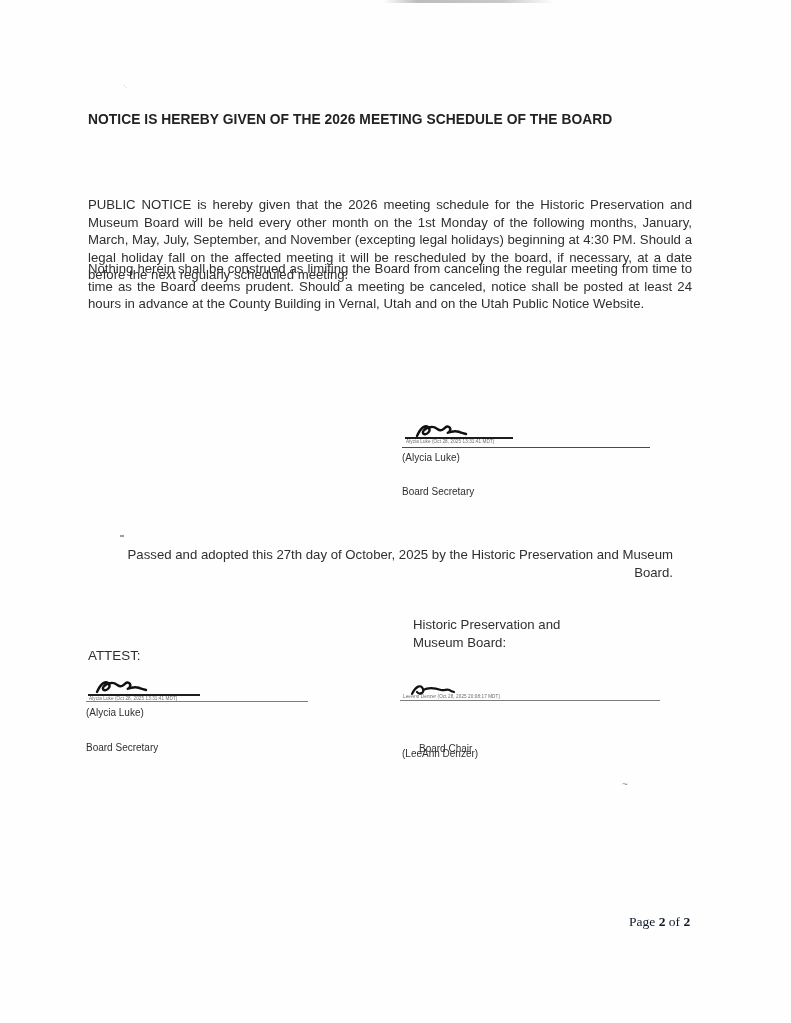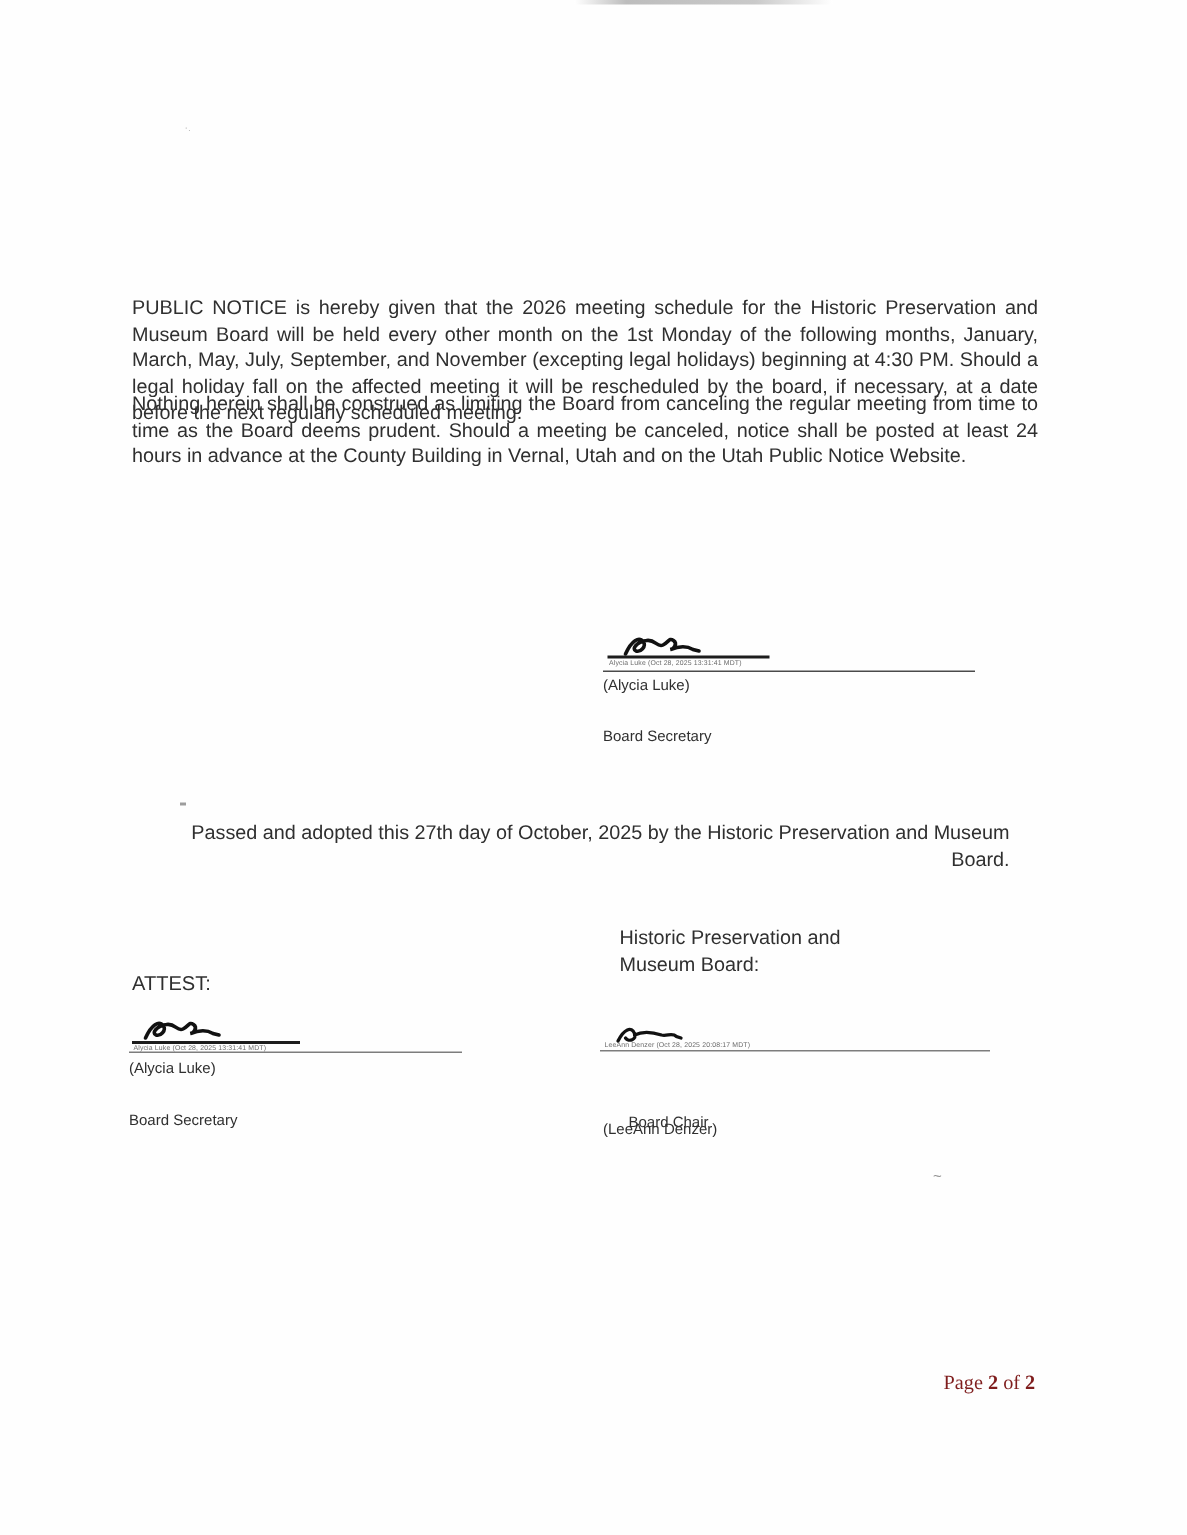--- a/index.html
+++ b/index.html
@@ -52,21 +52,21 @@
   .sig-rule {
     position: absolute; height: 1.4px; background: #4a4a4a;
   }
   .sig-rule.light { background: #7d7d7d; height: 1.2px; }
   .sig-name { position: absolute; font-size: 10px; line-height: 16px; white-space: nowrap; }
   .sig-title { position: absolute; font-size: 10px; line-height: 16px; white-space: nowrap; margin-top: 18px; }
 
   .footer {
     left: 629px; top: 914px;
     font-family: "Liberation Serif", serif;
-    font-size: 13.5px; color: #7f1d1d;
+    font-size: 13.5px; color: #0f172a;
   }
   .footer b { font-weight: bold; }
 
   
   .scan-streak {
     left: 383px; top: 0; width: 172px; height: 3px;
     background: linear-gradient(to right, #ffffff, #bdbdbd 20%, #c9c9c9 70%, #ffffff);
   }
   .speck-1 { left: 123px; top: 84px; width: 7px; height: 3px; color:#bdbdbd; font-size:7px; line-height:3px; }
   .speck-2 { left: 120px; top: 535px; width: 4px; height: 2px; background: #9d9d9d; }
@@ -75,20 +75,21 @@
 </head>
 <body>
 
 <div class="page">
 
   <div class="abs scan-streak"></div>
   <div class="abs speck-1">·.</div>
   <div class="abs speck-2"></div>
   <div class="abs speck-3">~</div>
 
+  <div class="abs doc-title">NOTICE IS HEREBY GIVEN OF THE 2026 MEETING SCHEDULE OF THE BOARD</div>
 
   <div class="abs para p1">PUBLIC NOTICE is hereby given that the 2026 meeting schedule for the Historic Preservation and Museum Board will be held every other month on the 1st Monday of the following months, January, March, May, July, September, and November (excepting legal holidays) beginning at 4:30 PM. Should a legal holiday fall on the affected meeting it will be rescheduled by the board, if necessary, at a date before the next regularly scheduled meeting.</div>
   <div class="abs para p2">Nothing herein shall be construed as limiting the Board from canceling the regular meeting from time to time as the Board deems prudent. Should a meeting be canceled, notice shall be posted at least 24 hours in advance at the County Building in Vernal, Utah and on the Utah Public Notice Website.</div>
 
   <div class="sig-block" style="left:402px; top:420px; width:250px; height:62px;">
     <svg class="sig-squiggle" style="left:12px; top:2px;" width="55" height="19" viewBox="0 0 55 19">
       <path d="M3 14 C7 5, 12 2, 15 6 C17 9, 13 13, 10 12 C7 11, 10 6, 17 5 C23 4, 24 10, 28 8 C32 6, 32 3, 35 5 C38 7, 35 11, 33 11 C38 9, 43 8, 48 11 L52 12" fill="none" stroke="#111" stroke-width="2.4" stroke-linecap="round"></path>
     </svg>
     <div class="stamp-underline" style="left:3px; top:17px; width:108px;"></div>
     <div class="stamp-text" style="left:4px; top:19px;">Alycia Luke (Oct 28, 2025 13:31:41 MDT)</div>

